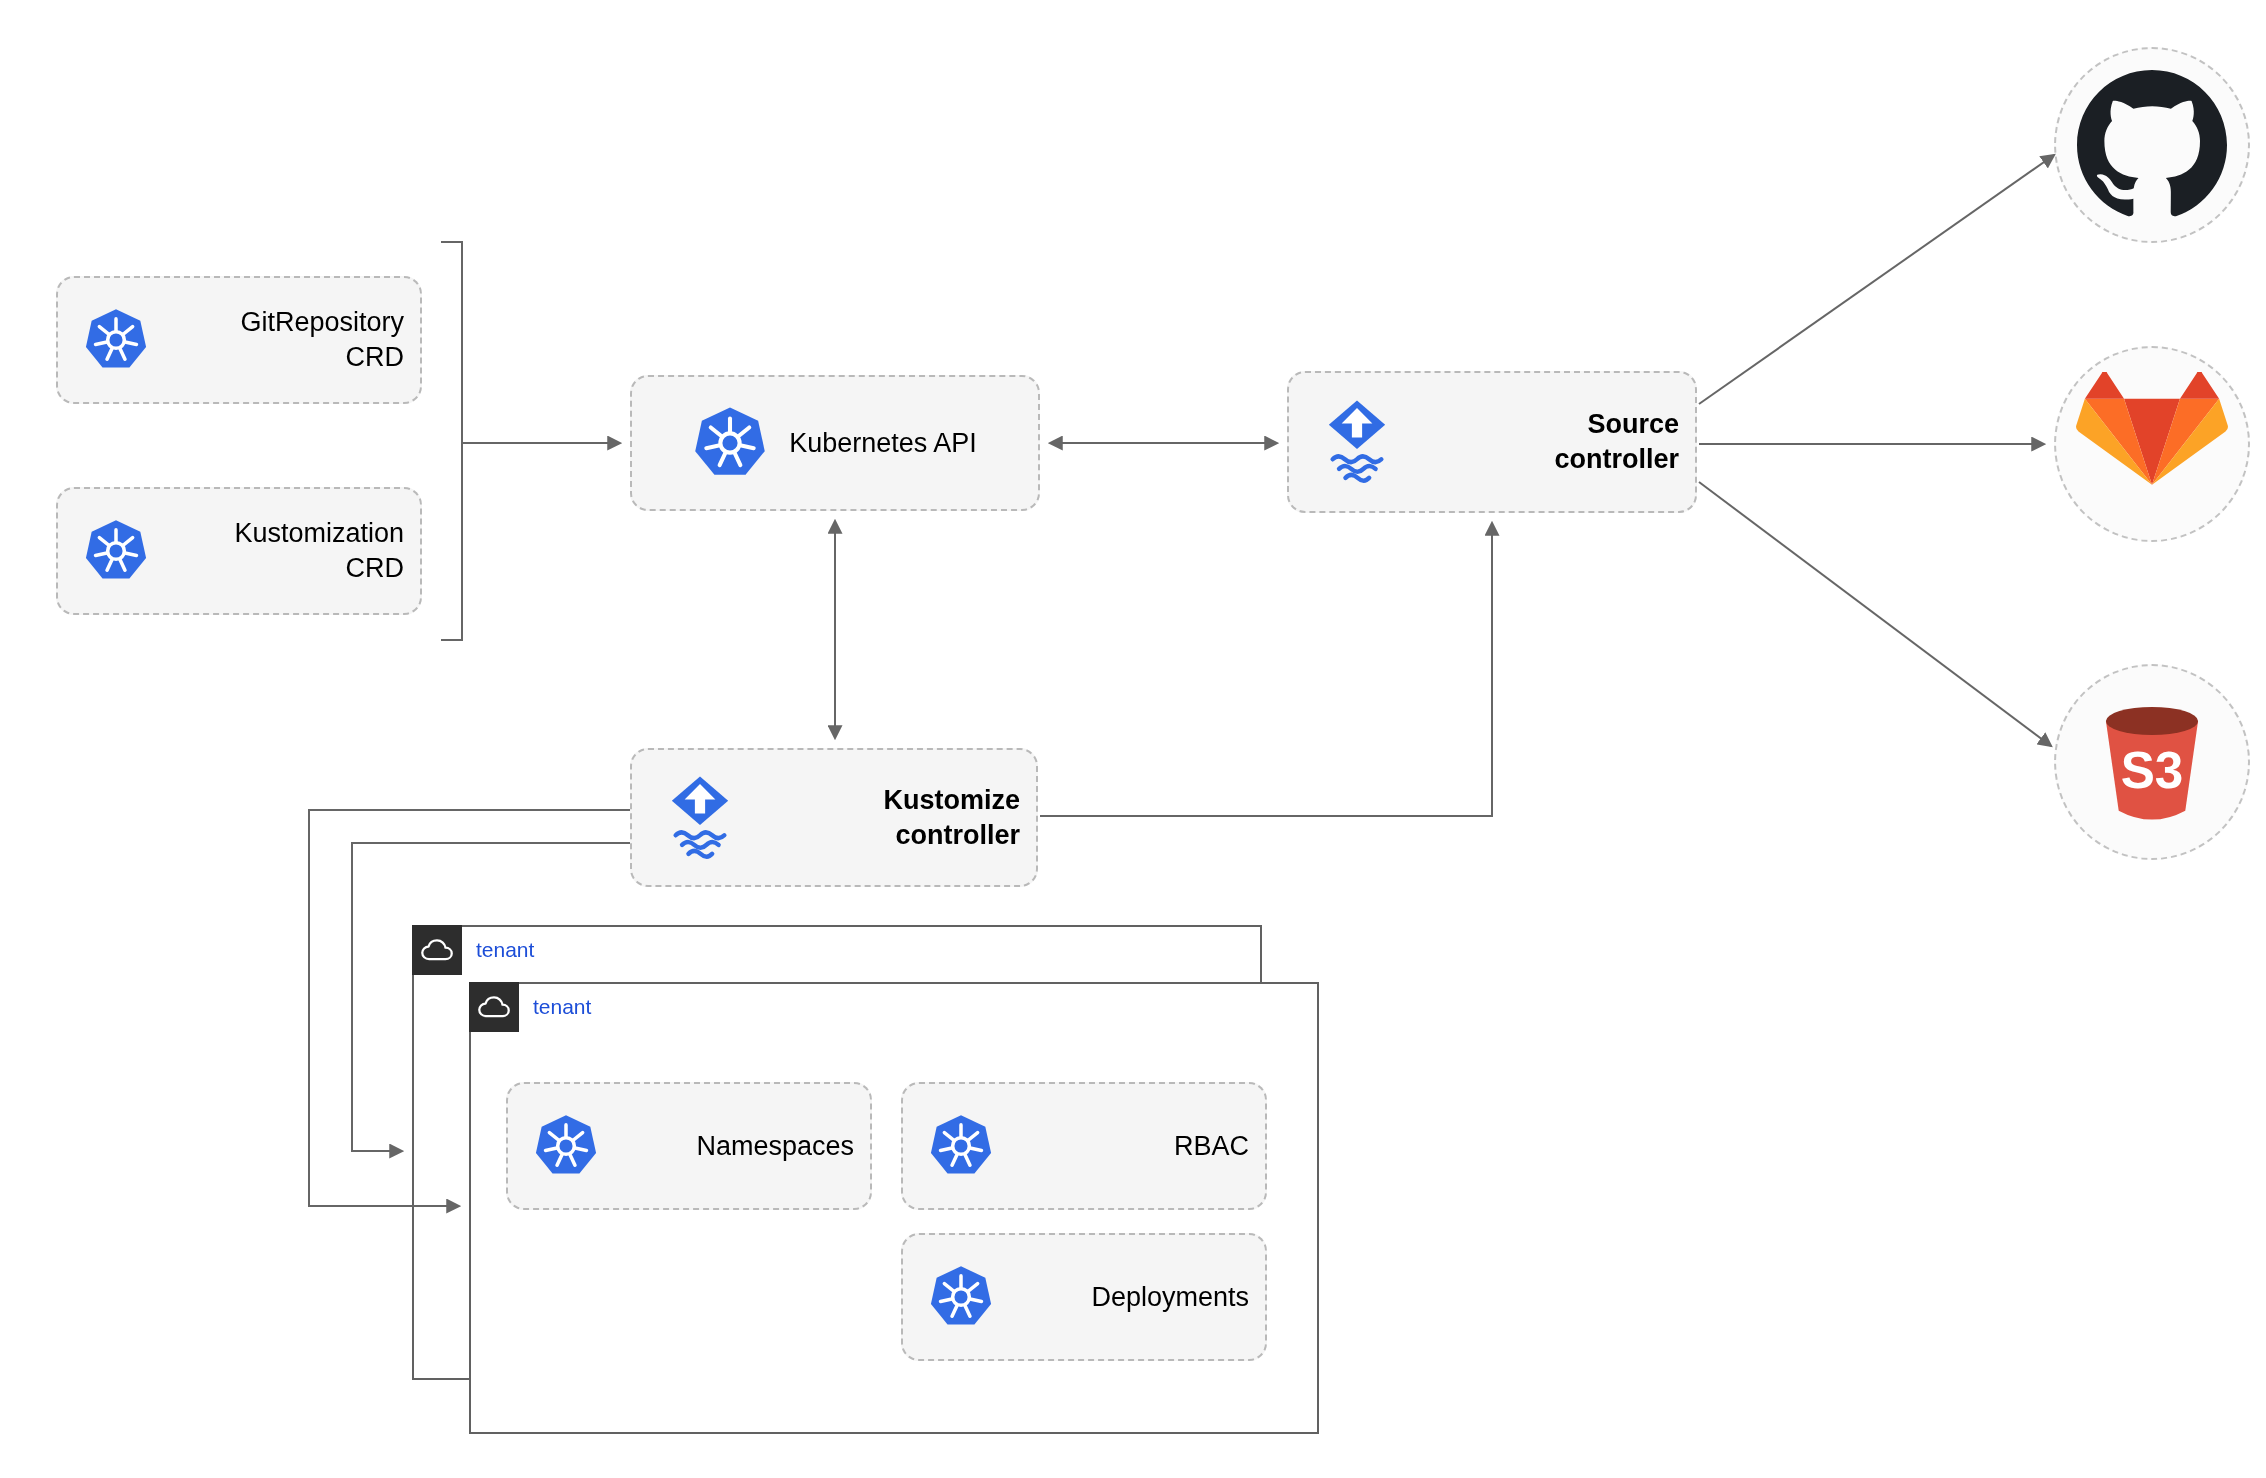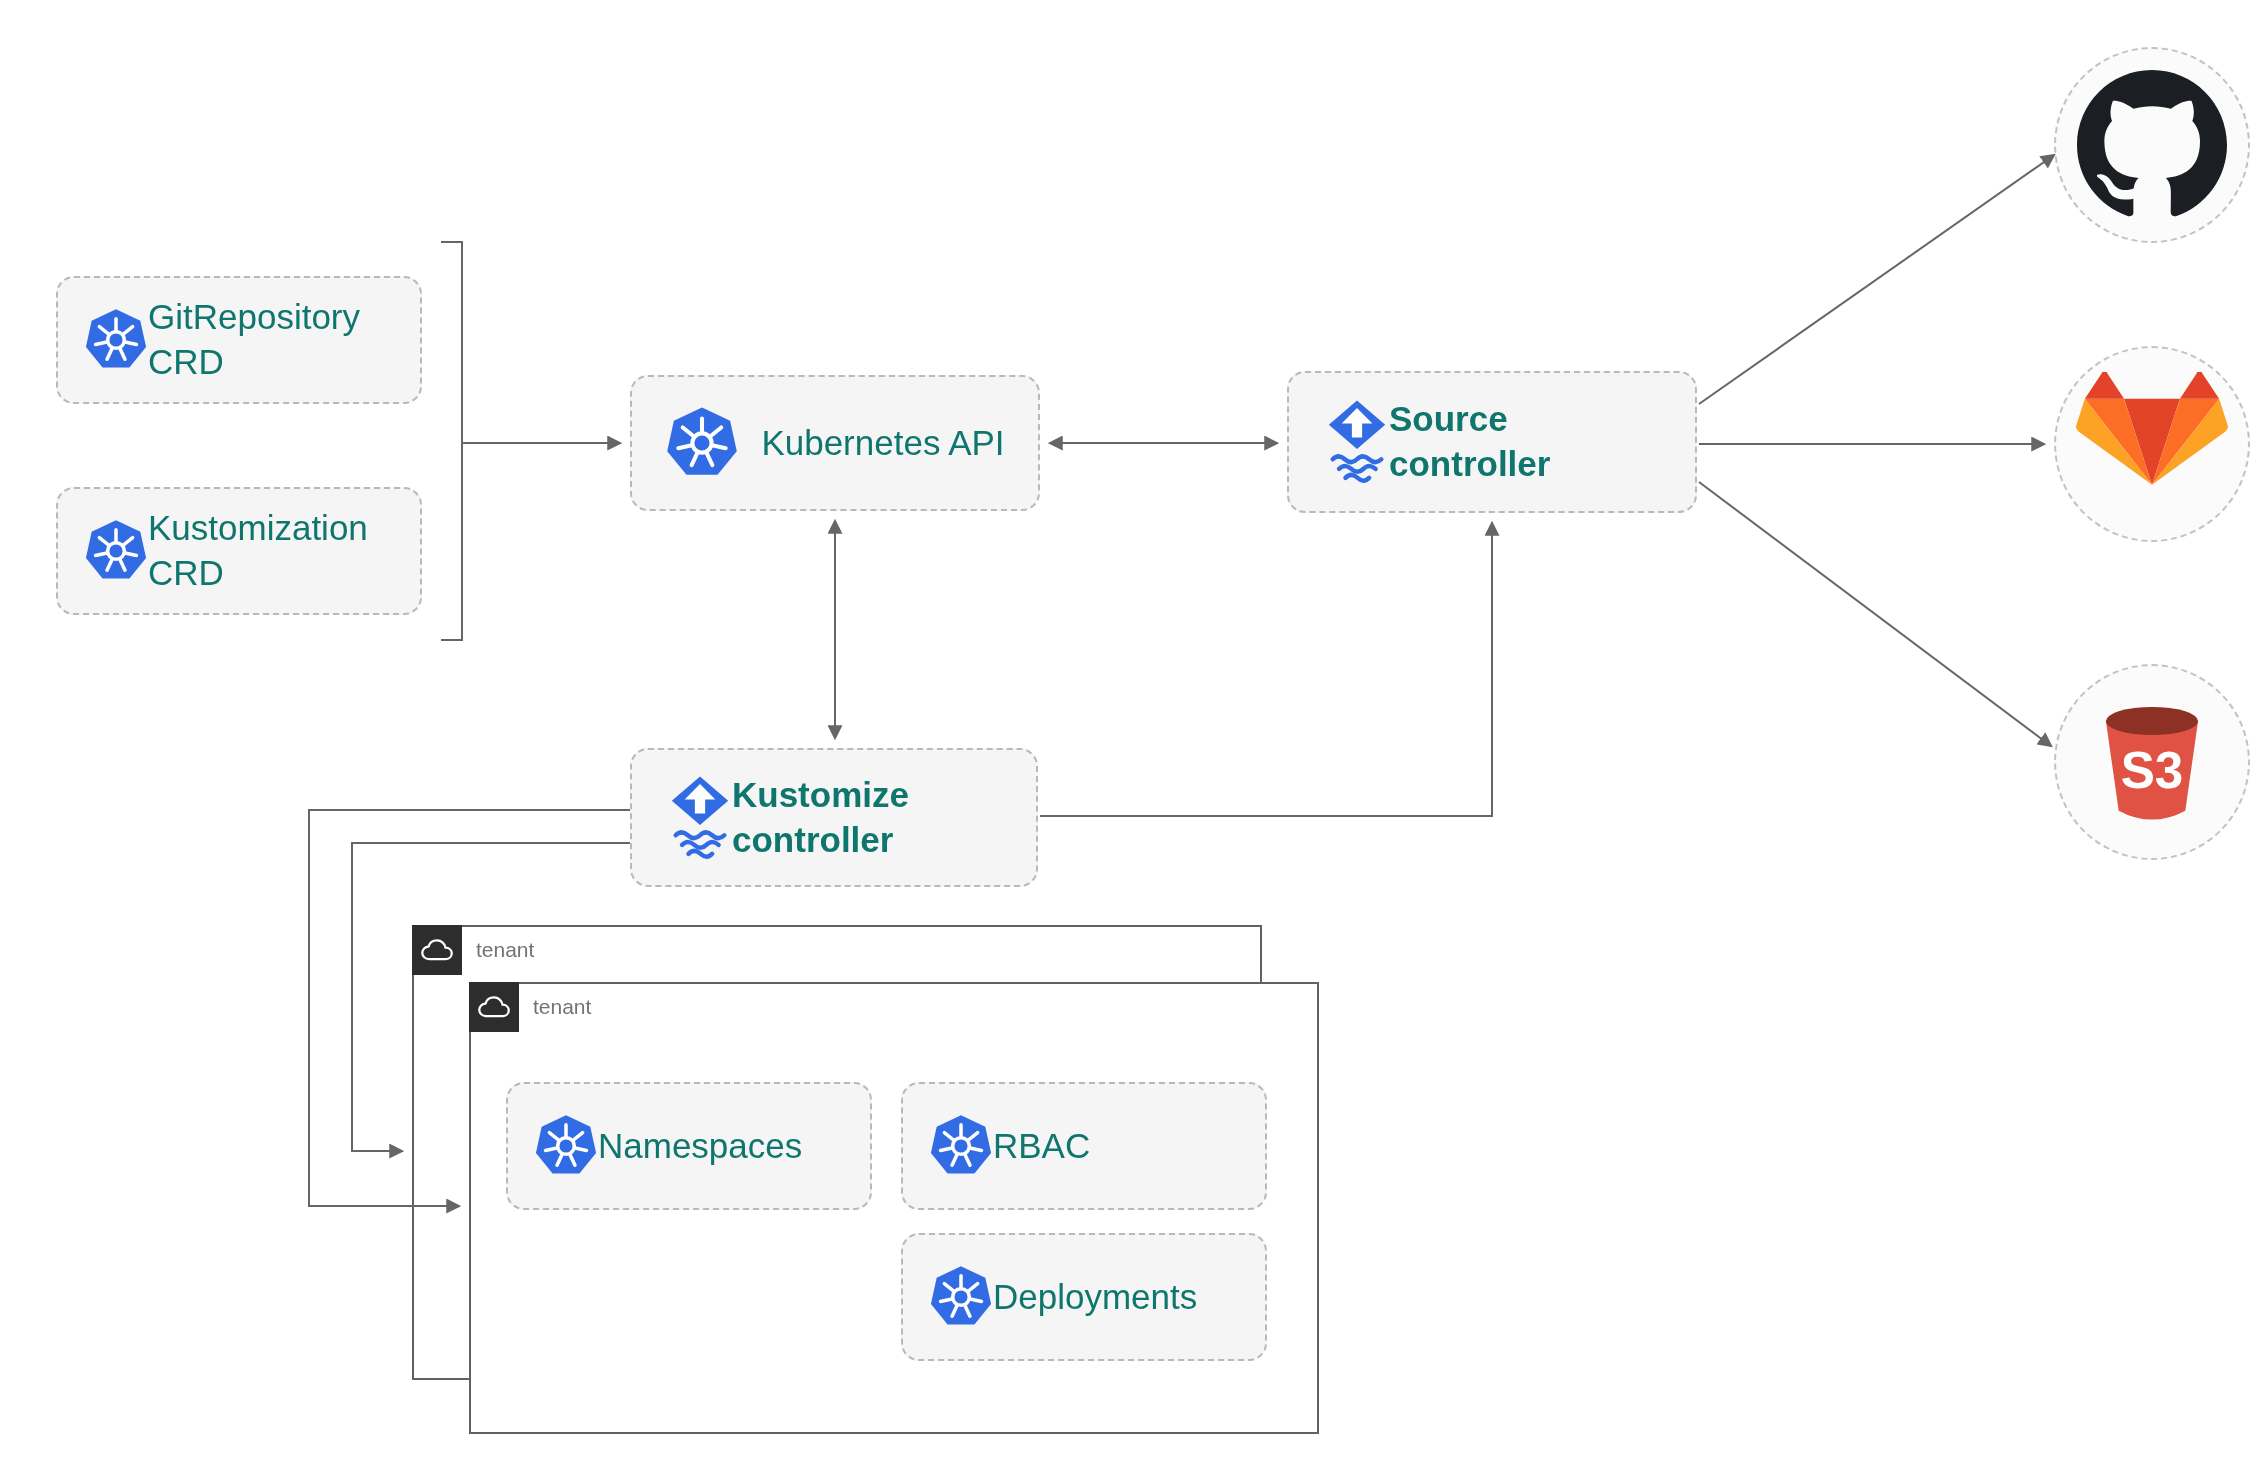--- a/index.html
+++ b/index.html
@@ -9,42 +9,42 @@
   #canvas { position:relative; width:2266px; height:1478px; background:#ffffff; overflow:hidden; }
 
   .connectors { position:absolute; left:0; top:0; z-index:6; pointer-events:none; }
   .connectors line, .connectors polyline { stroke:#666666; stroke-width:2; fill:none; }
 
   .node {
     position:absolute; display:flex; align-items:center;
     background:#f5f5f5; border:2px dashed #b9b9b9; border-radius:18px; z-index:3;
   }
   .node .label {
-    flex:1 1 auto; text-align:left; font-size:35px; color:#0f766e;
+    flex:1 1 auto; text-align:right; font-size:27px; color:#000000;
     white-space:pre-line; line-height:1.28;
   }
   .node--center { justify-content:center; gap:22px; }
   .node--center .label { flex:0 0 auto; white-space:nowrap; }
   .pad-left { padding-left:26px; padding-right:16px; }
   .pad-left-lg { padding-left:36px; padding-right:16px;font-weight:bold; }
 
   .endpoint {
     position:absolute; width:196px; height:196px; border-radius:50%;
     border:2px dashed #c2c2c2; background:#fbfbfb;
     display:flex; align-items:center; justify-content:center; z-index:3;
   }
 
   .tenant { position:absolute; background:#ffffff; border:2px solid #616161; z-index:2; }
   .tenant-tab {
     position:absolute; top:-2px; left:-2px; width:50px; height:50px; background:#2d2d2d;
     display:flex; align-items:center; justify-content:center;
   }
   .tenant-name {
     position:absolute; top:-2px; left:62px; height:50px;
-    display:flex; align-items:center; font-size:21px; color:#737373;
+    display:flex; align-items:center; font-size:21px; color:#1d4ed8;
   }
 
   .icon-k8s { width:64px; height:64px; }
   .icon-k8s--lg { width:74px; height:74px; }
   .icon-flux { width:64px; height:86px; }
   .icon-cloud { width:34px; height:24px; }
   .icon-github { width:150px; height:150px; }
   .icon-gitlab { width:152px; height:145px; }
   .icon-s3 { width:128px; height:128px; }
 </style>

